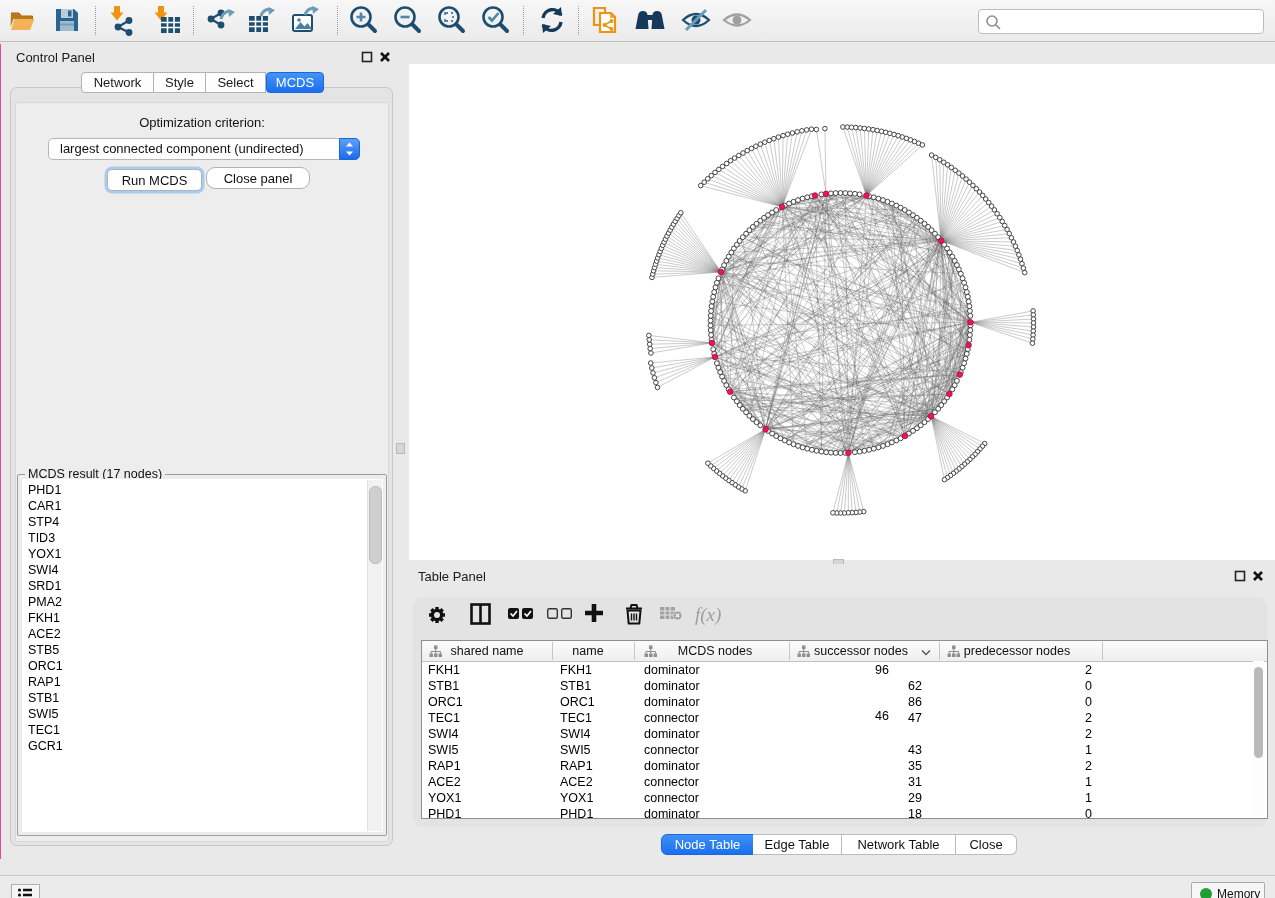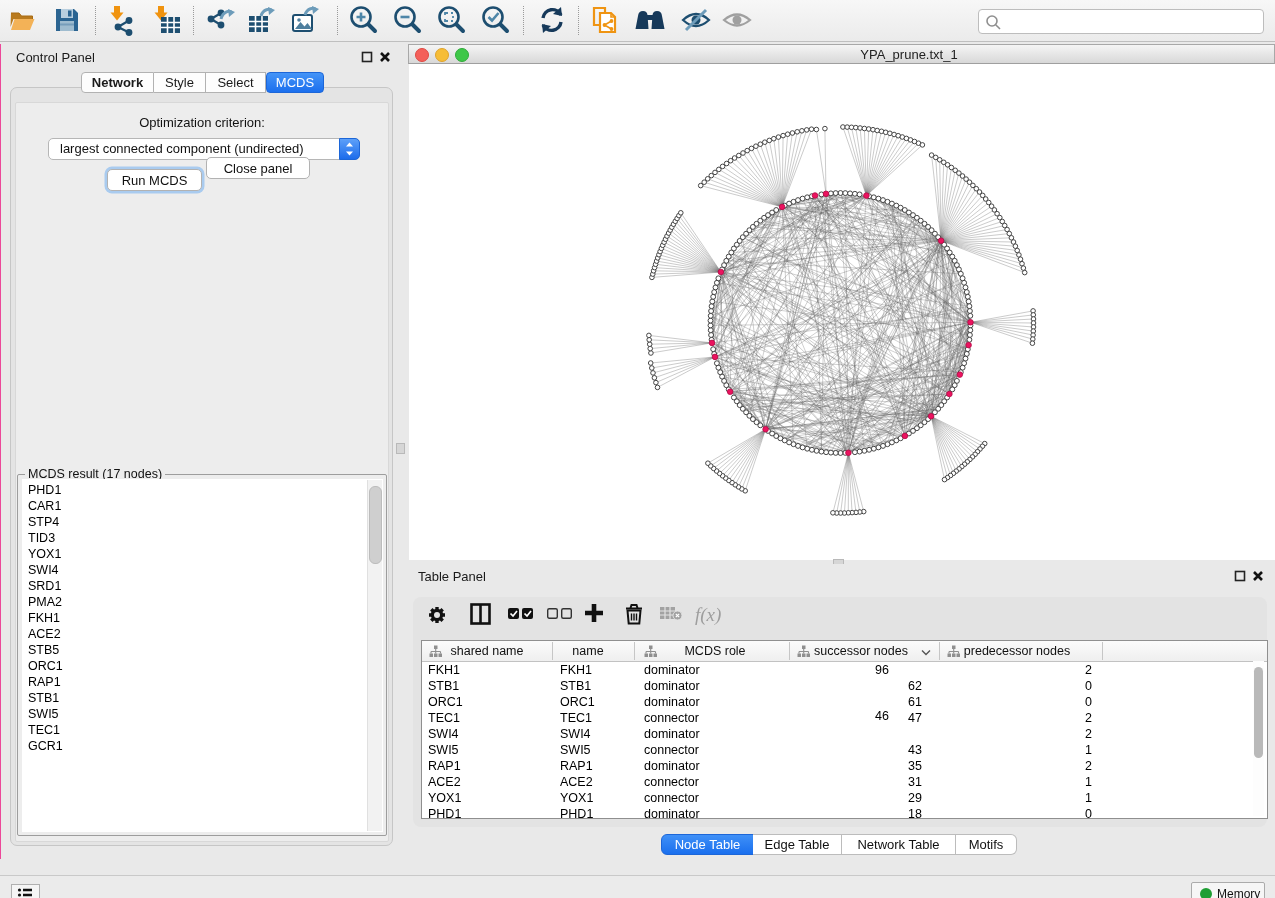--- a/index.html
+++ b/index.html
@@ -14,35 +14,35 @@
   .tsep{position:absolute;top:6px;height:29px;width:0;border-left:1px dotted #9a9a9a;}
   #searchbox{position:absolute;left:978px;top:9px;width:284px;height:23px;background:#fff;
     border:1px solid #bdbdbd;border-radius:4px;}
   
   #cpanel{position:absolute;left:0;top:44px;width:395px;height:815px;background:#e9e9e9;
     border-left:1px solid #ec4899;}
   .ptitle{font-size:13px;color:#1a1a1a;}
   .tabbar{position:absolute;top:28px;left:80px;height:21px;display:flex;font-size:13px;z-index:5;}
   .tab{background:#fdfdfd;border:1px solid #b2b2b2;border-left:none;color:#1a1a1a;
     display:flex;align-items:center;justify-content:center;}
-  .tab.first{border-left:1px solid #b2b2b2;border-radius:4px 0 0 4px;font-weight:bold;}
+  .tab.first{border-left:1px solid #b2b2b2;border-radius:4px 0 0 4px;}
   .tab.sel{background:linear-gradient(#4494f7,#1b6fee);color:#fff;border:1px solid #1c66d8;border-radius:4px;}
   #innerpanel{position:absolute;left:9px;top:43px;width:381px;height:757px;
     background:#e4e4e4;border:1px solid #c6c6c6;border-radius:7px;}
   #innerpane{position:absolute;left:4px;top:14px;width:372px;height:738px;
     background:#ededed;border:1px solid #d8d8d8;border-radius:2px;}
   #optlabel{position:absolute;left:0;top:12px;width:372px;text-align:center;font-size:13px;color:#111;}
   #dropdown{position:absolute;left:32px;top:35px;width:310px;height:20px;background:#fff;
     border:1px solid #b6b6b6;border-radius:5px;font-size:13px;color:#111;}
   #dropcap{position:absolute;right:-1px;top:-1px;width:19px;height:20px;
     background:linear-gradient(#5da0f9,#1c6ceb);border-radius:0 5px 5px 0;border:1px solid #1c66d8;}
   .btn{position:absolute;height:20px;background:#fff;border:1px solid #b2b2b2;border-radius:5px;
     font-size:13px;color:#111;display:flex;align-items:center;justify-content:center;}
   #runbtn{left:81px;top:66px;width:93px;box-shadow:0 0 0 2.5px #a9cbef;margin-left:10px;}
-  #closebtn{left:190px;top:54px;width:102px;}
+  #closebtn{left:190px;top:64px;width:102px;border-radius:9px;}
   #fieldset{position:absolute;left:1px;top:371px;width:368px;height:360px;border:1px solid #9d9d9d;border-radius:2px;}
   #fieldlegend{position:absolute;left:7px;top:-8px;background:#ededed;padding:0 3px;font-size:12.5px;color:#111;}
   #mcdslist{position:absolute;left:4px;top:4px;width:361px;height:353px;background:#fff;}
   #mcdslist .item{position:absolute;left:6px;font-size:12.5px;color:#000;}
   #listscroll{position:absolute;right:1px;top:1px;width:14px;height:351px;background:#f2f2f2;border-left:1px solid #e0e0e0;}
   #listthumb{position:absolute;left:1px;top:6px;width:11px;height:76px;background:#cfcfcf;border-radius:6px;border:1px solid #bcbcbc;}
 </style>
 </head>
 <body>
 <div id="app"></div>
@@ -235,26 +235,20 @@
      <div id="listscroll">
               <div id="listthumb"></div>
             </div>
     </div>
    </div>
   </div>
  </div>
 </div>
 <div class="vsplit-grip"></div>
 <div id="netwin">
- <div id="nettitle">
-  <div id="nettext">YPA_prune.txt_1</div>
-  <div class="tl" style="left:6px;background:#f4605a;border:0.5px solid #df4a43"></div>
-  <div class="tl" style="left:26px;background:#f6bd37;border:0.5px solid #dfa32c"></div>
-  <div class="tl" style="left:46px;background:#3ec748;border:0.5px solid #2fab3a"></div>
- </div>
  <div id="netcanvas">
 <svg width="867" height="497" viewBox="0 0 867 497" style="position:absolute;left:0;top:0">
 <path d="M301.7 251.8L532.1 176.7M436.3 129.1L532.1 176.7M460.1 132.2L532.1 176.7M464.8 133.3L532.1 176.7M469.4 134.6L532.1 176.7M309.4 214.3L532.1 176.7M313.1 205.4L532.1 176.7M482.9 139.6L532.1 176.7M317.3 196.8L532.1 176.7M322.3 188.5L532.1 176.7M507.9 153.8L532.1 176.7M333.8 173.2L532.1 176.7M343.9 162.9L532.1 176.7M347.5 159.8L532.1 176.7M359.0 151.1L532.1 176.7M375.7 141.6L532.1 176.7M549.9 205.4L532.1 176.7M384.5 137.8L532.1 176.7M398.2 133.3L532.1 176.7M556.5 223.4L532.1 176.7M412.4 130.4L532.1 176.7M560.4 242.2L532.1 176.7M560.9 247.0L532.1 176.7M426.7 129.1L532.1 176.7M557.8 289.9L532.1 176.7M556.5 294.6L532.1 176.7M547.9 316.9L532.1 176.7M545.7 321.2L532.1 176.7M543.3 325.4L532.1 176.7M540.4 330.0L532.1 176.7M538.1 333.5L532.1 176.7M529.2 344.8L532.1 176.7M511.7 361.3L532.1 176.7M499.9 369.5L532.1 176.7M495.9 371.9L532.1 176.7M482.9 378.4L532.1 176.7M478.5 380.2L532.1 176.7M426.7 388.9L532.1 176.7M421.9 388.6L532.1 176.7M417.1 388.2L532.1 176.7M402.9 385.8L532.1 176.7M398.2 384.7L532.1 176.7M380.1 378.4L532.1 176.7M375.7 376.4L532.1 176.7M337.1 348.3L532.1 176.7M333.8 344.8L532.1 176.7M317.3 321.2L532.1 176.7M311.2 308.2L532.1 176.7M307.9 218.8L561.5 258.3M469.4 134.6L561.5 258.3M319.7 192.6L561.5 258.3M495.8 146.0L561.5 258.3M504.0 151.1L561.5 258.3M327.8 180.7L561.5 258.3M511.7 156.7L561.5 258.3M519.1 162.9L561.5 258.3M535.2 180.7L561.5 258.3M363.1 148.5L561.5 258.3M393.6 134.6L561.5 258.3M398.2 133.3L561.5 258.3M402.9 132.2L561.5 258.3M406.0 131.5L561.5 258.3M557.8 228.1L561.5 258.3M417.0 129.8L561.5 258.3M556.5 223.4L561.5 258.3M551.8 308.2L561.5 258.3M550.8 310.6L561.5 258.3M545.7 321.2L561.5 258.3M540.4 330.0L561.5 258.3M538.1 333.5L561.5 258.3M529.2 344.8L561.5 258.3M525.9 348.3L561.5 258.3M511.7 361.3L561.5 258.3M507.9 364.2L561.5 258.3M504.0 366.9L561.5 258.3M495.9 371.9L561.5 258.3M455.4 386.8L561.5 258.3M439.4 388.8L561.5 258.3M407.6 386.8L561.5 258.3M393.6 383.4L561.5 258.3M389.0 381.9L561.5 258.3M375.7 376.4L561.5 258.3M359.0 366.9L561.5 258.3M356.6 365.2L561.5 258.3M313.1 312.6L561.5 258.3M311.2 308.2L561.5 258.3M309.4 303.7L561.5 258.3M301.5 261.4L561.5 258.3M431.5 129.0L522.1 352.2M301.5 256.6L522.1 352.2M302.1 247.0L522.1 352.2M441.1 129.4L522.1 352.2M301.7 251.8L522.1 352.2M306.5 223.4L522.1 352.2M309.4 214.3L522.1 352.2M487.3 141.6L522.1 352.2M317.3 196.8L522.1 352.2M322.3 188.5L522.1 352.2M504.0 151.1L522.1 352.2M340.4 166.2L522.1 352.2M529.2 173.2L522.1 352.2M351.3 156.7L522.1 352.2M540.7 188.5L522.1 352.2M543.3 192.6L522.1 352.2M545.7 196.8L522.1 352.2M384.5 137.8L522.1 352.2M556.5 223.4L522.1 352.2M402.9 132.2L522.1 352.2M560.4 242.2L522.1 352.2M560.9 247.0L522.1 352.2M560.9 271.0L522.1 352.2M545.7 321.2L522.1 352.2M478.5 380.2L522.1 352.2M421.9 388.6L522.1 352.2M398.2 384.7L522.1 352.2M375.7 376.4L522.1 352.2M371.4 374.3L522.1 352.2M356.6 365.2L522.1 352.2M333.8 344.8L522.1 352.2M330.7 341.1L522.1 352.2M324.9 333.5L522.1 352.2M313.1 312.6L522.1 352.2M307.9 299.2L522.1 352.2M301.7 266.2L522.1 352.2M431.5 129.0L373.1 142.9M301.7 251.8L373.1 142.9M450.6 130.4L373.1 142.9M306.5 223.4L373.1 142.9M307.9 218.8L373.1 142.9M311.9 208.0L373.1 142.9M315.1 201.1L373.1 142.9M495.8 146.0L373.1 142.9M327.8 180.7L373.1 142.9M507.9 153.8L373.1 142.9M519.1 162.9L373.1 142.9M522.6 166.2L373.1 142.9M543.3 192.6L373.1 142.9M551.8 209.8L373.1 142.9M560.4 242.2L373.1 142.9M421.9 129.4L373.1 142.9M561.3 251.8L373.1 142.9M561.5 258.3L373.1 142.9M556.5 294.6L373.1 142.9M532.3 341.1L373.1 142.9M511.7 361.3L373.1 142.9M474.0 381.9L373.1 142.9M464.8 384.7L373.1 142.9M445.9 388.2L373.1 142.9M398.2 384.7L373.1 142.9M384.5 380.2L373.1 142.9M333.8 344.8L373.1 142.9M305.2 289.9L373.1 142.9M302.6 275.8L373.1 142.9M302.1 271.0L373.1 142.9M436.3 129.1L439.4 388.8M302.6 242.2L439.4 388.8M303.3 237.5L439.4 388.8M457.4 131.6L439.4 388.8M469.4 134.6L439.4 388.8M311.9 208.0L439.4 388.8M317.3 196.8L439.4 388.8M499.9 148.5L439.4 388.8M504.0 151.1L439.4 388.8M507.9 153.8L439.4 388.8M511.7 156.7L439.4 388.8M330.7 176.9L439.4 388.8M343.9 162.9L439.4 388.8M547.9 201.1L439.4 388.8M389.0 136.1L439.4 388.8M553.6 214.3L439.4 388.8M412.4 130.4L439.4 388.8M555.1 299.2L439.4 388.8M550.8 310.6L439.4 388.8M545.7 321.2L439.4 388.8M543.3 325.4L439.4 388.8M540.4 330.0L439.4 388.8M535.2 337.3L439.4 388.8M525.9 348.3L439.4 388.8M495.9 371.9L439.4 388.8M384.5 380.2L439.4 388.8M356.6 365.2L439.4 388.8M321.1 327.7L439.4 388.8M315.1 316.9L439.4 388.8M302.6 275.8L439.4 388.8M309.4 214.3L356.6 365.2M315.1 201.1L356.6 365.2M491.6 143.7L356.6 365.2M487.3 141.6L356.6 365.2M499.9 148.5L356.6 365.2M333.8 173.2L356.6 365.2M515.5 159.8L356.6 365.2M532.1 176.7L356.6 365.2M535.2 180.7L356.6 365.2M540.7 188.5L356.6 365.2M556.5 223.4L356.6 365.2M406.0 131.5L356.6 365.2M412.4 130.4L356.6 365.2M417.0 129.8L356.6 365.2M421.9 129.4L356.6 365.2M560.4 275.8L356.6 365.2M558.8 285.2L356.6 365.2M557.8 289.9L356.6 365.2M529.2 344.8L356.6 365.2M525.9 348.3L356.6 365.2M495.9 371.9L356.6 365.2M426.7 388.9L356.6 365.2M407.6 386.8L356.6 365.2M333.8 344.8L356.6 365.2M327.8 337.3L356.6 365.2M319.7 325.4L356.6 365.2M317.3 321.2L356.6 365.2M309.4 303.7L356.6 365.2M307.9 299.2L356.6 365.2M305.2 289.9L356.6 365.2M431.5 129.0L311.9 208.0M445.9 129.8L311.9 208.0M487.3 141.6L311.9 208.0M495.8 146.0L311.9 208.0M499.9 148.5L311.9 208.0M337.1 169.7L311.9 208.0M529.2 173.2L311.9 208.0M560.4 242.2L311.9 208.0M426.7 129.1L311.9 208.0M561.5 258.3L311.9 208.0M558.8 285.2L311.9 208.0M550.8 310.6L311.9 208.0M547.9 316.9L311.9 208.0M535.2 337.3L311.9 208.0M511.7 361.3L311.9 208.0M487.3 376.4L311.9 208.0M478.5 380.2L311.9 208.0M455.4 386.8L311.9 208.0M375.7 376.4L311.9 208.0M367.2 372.0L311.9 208.0M356.6 365.2L311.9 208.0M347.5 358.2L311.9 208.0M333.8 344.8L311.9 208.0M313.1 312.6L311.9 208.0M303.0 278.9L311.9 208.0M302.6 275.8L311.9 208.0M301.5 256.6L457.4 131.6M302.1 247.0L457.4 131.6M304.2 232.8L457.4 131.6M306.5 223.4L457.4 131.6M495.8 146.0L457.4 131.6M324.9 184.5L457.4 131.6M507.9 153.8L457.4 131.6M327.8 180.7L457.4 131.6M519.1 162.9L457.4 131.6M340.4 166.2L457.4 131.6M337.1 169.7L457.4 131.6M351.3 156.7L457.4 131.6M375.7 141.6L457.4 131.6M547.9 201.1L457.4 131.6M560.9 247.0L457.4 131.6M421.9 129.4L457.4 131.6M559.6 281.1L457.4 131.6M535.2 337.3L457.4 131.6M525.9 348.3L457.4 131.6M351.3 361.3L457.4 131.6M337.1 348.3L457.4 131.6M304.2 285.2L457.4 131.6M301.7 251.8L321.1 327.7M441.1 129.4L321.1 327.7M309.4 214.3L321.1 327.7M324.9 184.5L321.1 327.7M507.9 153.8L321.1 327.7M511.7 156.7L321.1 327.7M535.2 180.7L321.1 327.7M380.1 139.6L321.1 327.7M553.6 214.3L321.1 327.7M406.0 131.5L321.1 327.7M553.6 303.7L321.1 327.7M550.8 310.6L321.1 327.7M532.3 341.1L321.1 327.7M515.5 358.2L321.1 327.7M511.7 361.3L321.1 327.7M474.0 381.9L321.1 327.7M455.4 386.8L321.1 327.7M412.4 387.6L321.1 327.7M359.0 366.9L321.1 327.7M441.1 129.4L303.0 278.9M417.0 129.8L303.0 278.9M491.6 374.3L303.0 278.9M560.9 247.0L303.0 278.9M306.5 223.4L303.0 278.9M313.1 205.4L303.0 278.9M474.0 381.9L303.0 278.9M469.4 383.4L303.0 278.9M317.3 196.8L303.0 278.9M321.1 327.7L303.0 278.9M529.2 344.8L303.0 278.9M367.2 146.0L303.0 278.9M389.0 381.9L303.0 278.9M555.1 218.8L306.0 292.9M511.7 361.3L306.0 292.9M504.0 366.9L306.0 292.9M560.4 242.2L306.0 292.9M491.6 374.3L306.0 292.9M426.7 129.1L306.0 292.9M359.0 151.1L306.0 292.9M317.3 196.8L306.0 292.9M551.8 308.2L306.0 292.9M421.9 388.6L306.0 292.9M538.1 184.5L306.0 292.9M540.7 188.5L306.0 292.9M545.7 196.8L306.0 292.9M522.1 352.2L495.9 371.9M301.7 251.8L495.9 371.9M393.6 134.6L495.9 371.9M431.5 129.0L495.9 371.9M553.6 214.3L495.9 371.9M398.2 133.3L495.9 371.9M561.3 251.8L495.9 371.9M482.9 139.6L495.9 371.9M333.8 344.8L495.9 371.9M491.6 143.7L495.9 371.9M317.3 196.8L495.9 371.9M319.7 325.4L495.9 371.9M553.6 303.7L495.9 371.9M431.5 389.0L495.9 371.9M529.2 173.2L495.9 371.9M302.1 271.0L495.9 371.9M441.1 129.4L540.4 330.0M558.8 232.8L540.4 330.0M559.7 237.5L540.4 330.0M474.0 136.1L540.4 330.0M313.1 205.4L540.4 330.0M330.7 341.1L540.4 330.0M317.3 196.8L540.4 330.0M322.3 188.5L540.4 330.0M327.8 337.3L540.4 330.0M515.5 159.8L540.4 330.0M340.4 166.2L540.4 330.0M543.3 192.6L540.4 330.0M389.0 381.9L540.4 330.0M551.8 209.8L550.8 310.6M407.6 386.8L550.8 310.6M347.5 358.2L550.8 310.6M478.5 137.8L550.8 310.6M464.8 384.7L550.8 310.6M322.3 188.5L550.8 310.6M538.1 184.5L550.8 310.6M402.9 385.8L550.8 310.6M393.6 383.4L550.8 310.6M375.7 141.6L550.8 310.6M525.9 348.3L550.8 310.6M375.7 376.4L559.6 281.1M507.9 364.2L559.6 281.1M460.1 132.2L559.6 281.1M560.4 242.2L559.6 281.1M560.9 247.0L559.6 281.1M561.3 251.8L559.6 281.1M343.9 355.1L559.6 281.1M431.5 389.0L559.6 281.1M540.7 188.5L559.6 281.1M535.2 337.3L559.6 281.1M525.9 348.3L559.6 281.1M540.4 330.0L406.0 131.5M474.0 136.1L406.0 131.5M464.8 384.7L406.0 131.5M555.1 299.2L406.0 131.5M311.2 308.2L406.0 131.5M306.0 292.9L406.0 131.5M412.4 387.6L406.0 131.5M545.7 321.2L406.0 131.5M543.3 325.4L406.0 131.5M302.1 247.0L417.0 129.8M356.6 365.2L417.0 129.8M460.1 132.2L417.0 129.8M495.9 371.9L417.0 129.8M309.4 214.3L417.0 129.8M557.8 289.9L417.0 129.8M507.9 153.8L417.0 129.8M436.3 388.9L417.0 129.8M412.4 387.6L417.0 129.8M436.3 388.9L464.8 133.3M545.7 196.8L515.5 358.2M560.9 271.0L337.1 169.7M511.7 361.3L474.0 136.1M540.7 188.5L351.3 156.7M324.9 333.5L417.1 388.2M455.4 386.8L324.9 333.5M363.1 148.5L302.1 247.0M545.7 196.8L371.4 374.3M333.8 173.2L558.8 285.2M519.1 355.1L482.9 139.6M324.9 333.5L431.5 129.0M556.5 294.6L393.6 383.4M327.8 337.3L507.9 153.8M436.3 388.9L380.1 139.6M455.4 386.8L426.7 129.1M549.9 205.4L474.0 381.9M301.7 251.8L460.1 385.8M347.5 358.2L439.4 388.8M351.3 361.3L478.5 380.2M317.3 196.8L551.8 209.8M557.8 289.9L337.1 348.3M375.7 376.4L561.3 266.2M373.1 142.9L327.8 180.7M469.4 383.4L351.3 361.3M315.1 201.1L431.5 129.0M551.8 308.2L327.8 337.3M417.0 129.8L445.9 388.2M319.7 325.4L550.8 310.6M561.5 261.4L421.9 129.4M522.6 166.2L491.6 374.3M302.6 242.2L426.7 129.1M431.5 389.0L529.2 173.2M535.2 337.3L460.1 385.8M558.8 232.8L460.1 132.2M482.9 139.6L529.2 344.8M305.2 289.9L367.2 146.0M511.7 156.7L313.1 312.6M340.4 351.8L389.0 136.1M333.8 173.2L557.8 289.9M371.4 374.3L301.7 266.2M356.6 365.2L529.2 344.8M558.8 232.8L417.0 129.8M436.3 129.1L540.7 188.5M333.8 344.8L545.7 321.2M560.9 271.0L303.3 237.5M309.4 303.7L487.3 141.6M319.7 192.6L525.9 348.3" stroke="rgb(100,100,100)" stroke-opacity="0.38" stroke-width="0.8" fill="none"></path>
 <path d="M291.7 121.6L373.1 142.9M295.2 118.2L373.1 142.9M298.7 114.8L373.1 142.9M302.3 111.6L373.1 142.9M306.0 108.4L373.1 142.9M309.8 105.4L373.1 142.9M313.6 102.4L373.1 142.9M317.6 99.5L373.1 142.9M321.6 96.7L373.1 142.9M325.6 94.0L373.1 142.9M329.8 91.5L373.1 142.9M334.0 89.0L373.1 142.9M338.2 86.6L373.1 142.9M342.5 84.4L373.1 142.9M346.9 82.2L373.1 142.9M351.3 80.2L373.1 142.9M355.8 78.2L373.1 142.9M360.3 76.4L373.1 142.9M364.8 74.7L373.1 142.9M369.4 73.1L373.1 142.9M374.1 71.6L373.1 142.9M378.7 70.2L373.1 142.9M383.4 69.0L373.1 142.9M388.2 67.8L373.1 142.9M392.9 66.8L373.1 142.9M397.7 65.9L373.1 142.9M402.5 65.2L373.1 142.9M407.4 65.5L417.0 129.8M415.9 64.6L417.0 129.8M433.9 63.0L457.4 131.6M438.2 63.1L457.4 131.6M442.5 63.3L457.4 131.6M446.8 63.6L457.4 131.6M451.1 64.0L457.4 131.6M455.4 64.5L457.4 131.6M459.7 65.0L457.4 131.6M464.0 65.7L457.4 131.6M468.2 66.5L457.4 131.6M472.5 67.3L457.4 131.6M476.7 68.3L457.4 131.6M480.9 69.3L457.4 131.6M485.1 70.5L457.4 131.6M489.2 71.7L457.4 131.6M493.3 73.0L457.4 131.6M497.4 74.4L457.4 131.6M501.5 75.9L457.4 131.6M505.5 77.5L457.4 131.6M509.5 79.2L457.4 131.6M513.4 80.9L457.4 131.6M522.6 91.1L532.1 176.7M526.7 93.4L532.1 176.7M530.7 95.8L532.1 176.7M534.7 98.3L532.1 176.7M538.6 100.8L532.1 176.7M542.4 103.5L532.1 176.7M546.2 106.3L532.1 176.7M549.9 109.1L532.1 176.7M553.5 112.0L532.1 176.7M557.1 115.1L532.1 176.7M560.5 118.2L532.1 176.7M563.9 121.4L532.1 176.7M567.3 124.7L532.1 176.7M570.5 128.0L532.1 176.7M573.7 131.4L532.1 176.7M576.7 135.0L532.1 176.7M579.7 138.5L532.1 176.7M582.6 142.2L532.1 176.7M585.4 145.9L532.1 176.7M588.1 149.7L532.1 176.7M590.8 153.6L532.1 176.7M593.3 157.5L532.1 176.7M595.7 161.5L532.1 176.7M598.1 165.5L532.1 176.7M600.3 169.6L532.1 176.7M602.4 173.8L532.1 176.7M604.5 178.0L532.1 176.7M606.4 182.2L532.1 176.7M608.2 186.5L532.1 176.7M609.9 190.9L532.1 176.7M611.5 195.2L532.1 176.7M613.0 199.7L532.1 176.7M614.4 204.1L532.1 176.7M615.7 208.6L532.1 176.7M624.1 246.9L561.5 258.3M624.3 250.9L561.5 258.3M624.5 255.0L561.5 258.3M624.5 259.0L561.5 258.3M624.5 263.0L561.5 258.3M624.3 267.1L561.5 258.3M624.1 271.1L561.5 258.3M623.8 275.1L561.5 258.3M623.4 279.2L561.5 258.3M575.7 379.6L522.1 352.2M573.4 382.3L522.1 352.2M571.0 385.0L522.1 352.2M568.5 387.7L522.1 352.2M566.1 390.3L522.1 352.2M563.5 392.9L522.1 352.2M560.9 395.4L522.1 352.2M558.3 397.8L522.1 352.2M555.6 400.2L522.1 352.2M552.8 402.6L522.1 352.2M550.1 404.9L522.1 352.2M547.2 407.1L522.1 352.2M544.4 409.3L522.1 352.2M541.5 411.5L522.1 352.2M538.5 413.6L522.1 352.2M535.5 415.6L522.1 352.2M454.7 447.6L439.4 388.8M450.8 448.0L439.4 388.8M447.0 448.4L439.4 388.8M443.1 448.6L439.4 388.8M439.3 448.8L439.4 388.8M435.4 449.0L439.4 388.8M431.6 449.0L439.4 388.8M427.7 449.0L439.4 388.8M423.9 448.8L439.4 388.8M336.2 426.8L356.6 365.2M332.8 424.9L356.6 365.2M329.5 422.9L356.6 365.2M326.2 420.8L356.6 365.2M323.0 418.6L356.6 365.2M319.8 416.4L356.6 365.2M316.7 414.1L356.6 365.2M313.6 411.8L356.6 365.2M310.6 409.4L356.6 365.2M307.6 407.0L356.6 365.2M304.6 404.4L356.6 365.2M301.7 401.9L356.6 365.2M298.9 399.2L356.6 365.2M248.5 323.4L306.0 292.9M246.9 318.6L306.0 292.9M245.4 313.8L306.0 292.9M244.0 308.9L306.0 292.9M242.8 304.0L306.0 292.9M241.7 299.0L306.0 292.9M241.9 289.0L303.0 278.9M241.2 284.6L303.0 278.9M240.7 280.2L303.0 278.9M240.2 275.8L303.0 278.9M239.9 271.4L303.0 278.9M242.9 213.4L311.9 208.0M243.8 210.1L311.9 208.0M244.6 206.8L311.9 208.0M245.6 203.6L311.9 208.0M246.6 200.3L311.9 208.0M247.6 197.1L311.9 208.0M248.7 193.9L311.9 208.0M249.9 190.7L311.9 208.0M251.1 187.6L311.9 208.0M252.4 184.4L311.9 208.0M253.7 181.3L311.9 208.0M255.1 178.2L311.9 208.0M256.5 175.2L311.9 208.0M258.0 172.1L311.9 208.0M259.6 169.1L311.9 208.0M261.2 166.1L311.9 208.0M262.8 163.2L311.9 208.0M264.5 160.2L311.9 208.0M266.3 157.3L311.9 208.0M268.1 154.5L311.9 208.0M269.9 151.6L311.9 208.0M271.8 148.8L311.9 208.0" stroke="rgb(110,110,110)" stroke-opacity="0.6" stroke-width="0.6" fill="none"></path>
 <g fill="#ffffff" stroke="#454545" stroke-width="1.0">
           <circle cx="431.5" cy="129.0" r="2.45"></circle>
           <circle cx="436.3" cy="129.1" r="2.45"></circle>
           <circle cx="441.1" cy="129.4" r="2.45"></circle>
           <circle cx="445.9" cy="129.8" r="2.45"></circle>
           <circle cx="450.6" cy="130.4" r="2.45"></circle>
@@ -654,21 +648,21 @@
         </svg>
         <div class="hlabel" style="left:10px;width:110px;text-align:center">shared name</div>
         <div class="hlabel" style="left:131px;width:70px;text-align:center">name</div>
         <svg class="abs" width="13" height="13" style="left:222px;top:4px">
           <rect x="5" y="0.5" width="3.5" height="3.5" fill="#8f8f8f"></rect>
           <path d="M6.7 4 v2.5 M2 6.5 h9.5 M2 6.5 v2 M6.7 6.5 v2 M11.5 6.5 v2" stroke="#8f8f8f" stroke-width="1.1" fill="none"></path>
           <rect x="0.5" y="8.5" width="3.5" height="3.5" fill="#8f8f8f"></rect>
           <rect x="5" y="8.5" width="3.5" height="3.5" fill="#8f8f8f"></rect>
           <rect x="9.5" y="8.5" width="3.5" height="3.5" fill="#8f8f8f"></rect>
         </svg>
-        <div class="hlabel" style="left:243px;width:100px;text-align:center">MCDS role</div>
+        <div class="hlabel" style="left:243px;width:100px;text-align:center">MCDS nodes</div>
         <svg class="abs" width="13" height="13" style="left:375px;top:4px">
           <rect x="5" y="0.5" width="3.5" height="3.5" fill="#8f8f8f"></rect>
           <path d="M6.7 4 v2.5 M2 6.5 h9.5 M2 6.5 v2 M6.7 6.5 v2 M11.5 6.5 v2" stroke="#8f8f8f" stroke-width="1.1" fill="none"></path>
           <rect x="0.5" y="8.5" width="3.5" height="3.5" fill="#8f8f8f"></rect>
           <rect x="5" y="8.5" width="3.5" height="3.5" fill="#8f8f8f"></rect>
           <rect x="9.5" y="8.5" width="3.5" height="3.5" fill="#8f8f8f"></rect>
         </svg>
         <div class="hlabel" style="left:388px;width:102px;text-align:center">successor nodes</div>
         <svg class="abs" width="10" height="8" style="left:499px;top:8px">
           <path d="M1 1.5 l4 4 4-4" stroke="#555" stroke-width="1.4" fill="none"></path>
@@ -688,21 +682,21 @@
       <div class="cell" style="left:420px;top:22px;width:80px;text-align:center">96</div>
       <div class="cell" style="left:590px;top:22px;width:80px;text-align:right">2</div>
       <div class="cell" style="left:6px;top:38px">STB1</div>
       <div class="cell" style="left:138px;top:38px">STB1</div>
       <div class="cell" style="left:222px;top:38px">dominator</div>
       <div class="cell" style="left:420px;top:38px;width:80px;text-align:right">62</div>
       <div class="cell" style="left:590px;top:38px;width:80px;text-align:right">0</div>
       <div class="cell" style="left:6px;top:54px">ORC1</div>
       <div class="cell" style="left:138px;top:54px">ORC1</div>
       <div class="cell" style="left:222px;top:54px">dominator</div>
-      <div class="cell" style="left:420px;top:54px;width:80px;text-align:right">61</div>
+      <div class="cell" style="left:420px;top:54px;width:80px;text-align:right">86</div>
       <div class="cell" style="left:590px;top:54px;width:80px;text-align:right">0</div>
       <div class="cell" style="left:6px;top:70px">TEC1</div>
       <div class="cell" style="left:138px;top:70px">TEC1</div>
       <div class="cell" style="left:222px;top:70px">connector</div>
       <div class="cell" style="left:420px;top:70px;width:80px;text-align:right">47</div>
       <div class="cell" style="left:590px;top:70px;width:80px;text-align:right">2</div>
       <div class="cell" style="left:6px;top:86px">SWI4</div>
       <div class="cell" style="left:138px;top:86px">SWI4</div>
       <div class="cell" style="left:222px;top:86px">dominator</div>
       <div class="cell" style="left:420px;top:68px;width:80px;text-align:center">46</div>
@@ -732,21 +726,21 @@
       <div class="cell" style="left:222px;top:166px">dominator</div>
       <div class="cell" style="left:420px;top:166px;width:80px;text-align:right">18</div>
       <div class="cell" style="left:590px;top:166px;width:80px;text-align:right">0</div>
       <div id="tscroll">
         <div id="tthumb"></div>
       </div>
  </div>
  <div class="seg first sel" style="left:253px;width:91px">Node Table</div>
  <div class="seg" style="left:345px;width:88px">Edge Table</div>
  <div class="seg" style="left:434px;width:113px">Network Table</div>
- <div class="seg last" style="left:548px;width:60px">Motifs</div>
+ <div class="seg last" style="left:548px;width:60px">Close</div>
 </div>
 <div id="statusbar">
  <div id="sbicon"><svg width="27" height="20">
   <g fill="#111">
           <circle cx="7.5" cy="5" r="1.6"></circle>
           <circle cx="7.5" cy="10" r="1.6"></circle>
           <circle cx="7.5" cy="15" r="1.6"></circle>
         </g>
   <g stroke="#111" stroke-width="2.6">
           <path d="M11 5 h9 M11 10 h9 M11 15 h9"></path>

